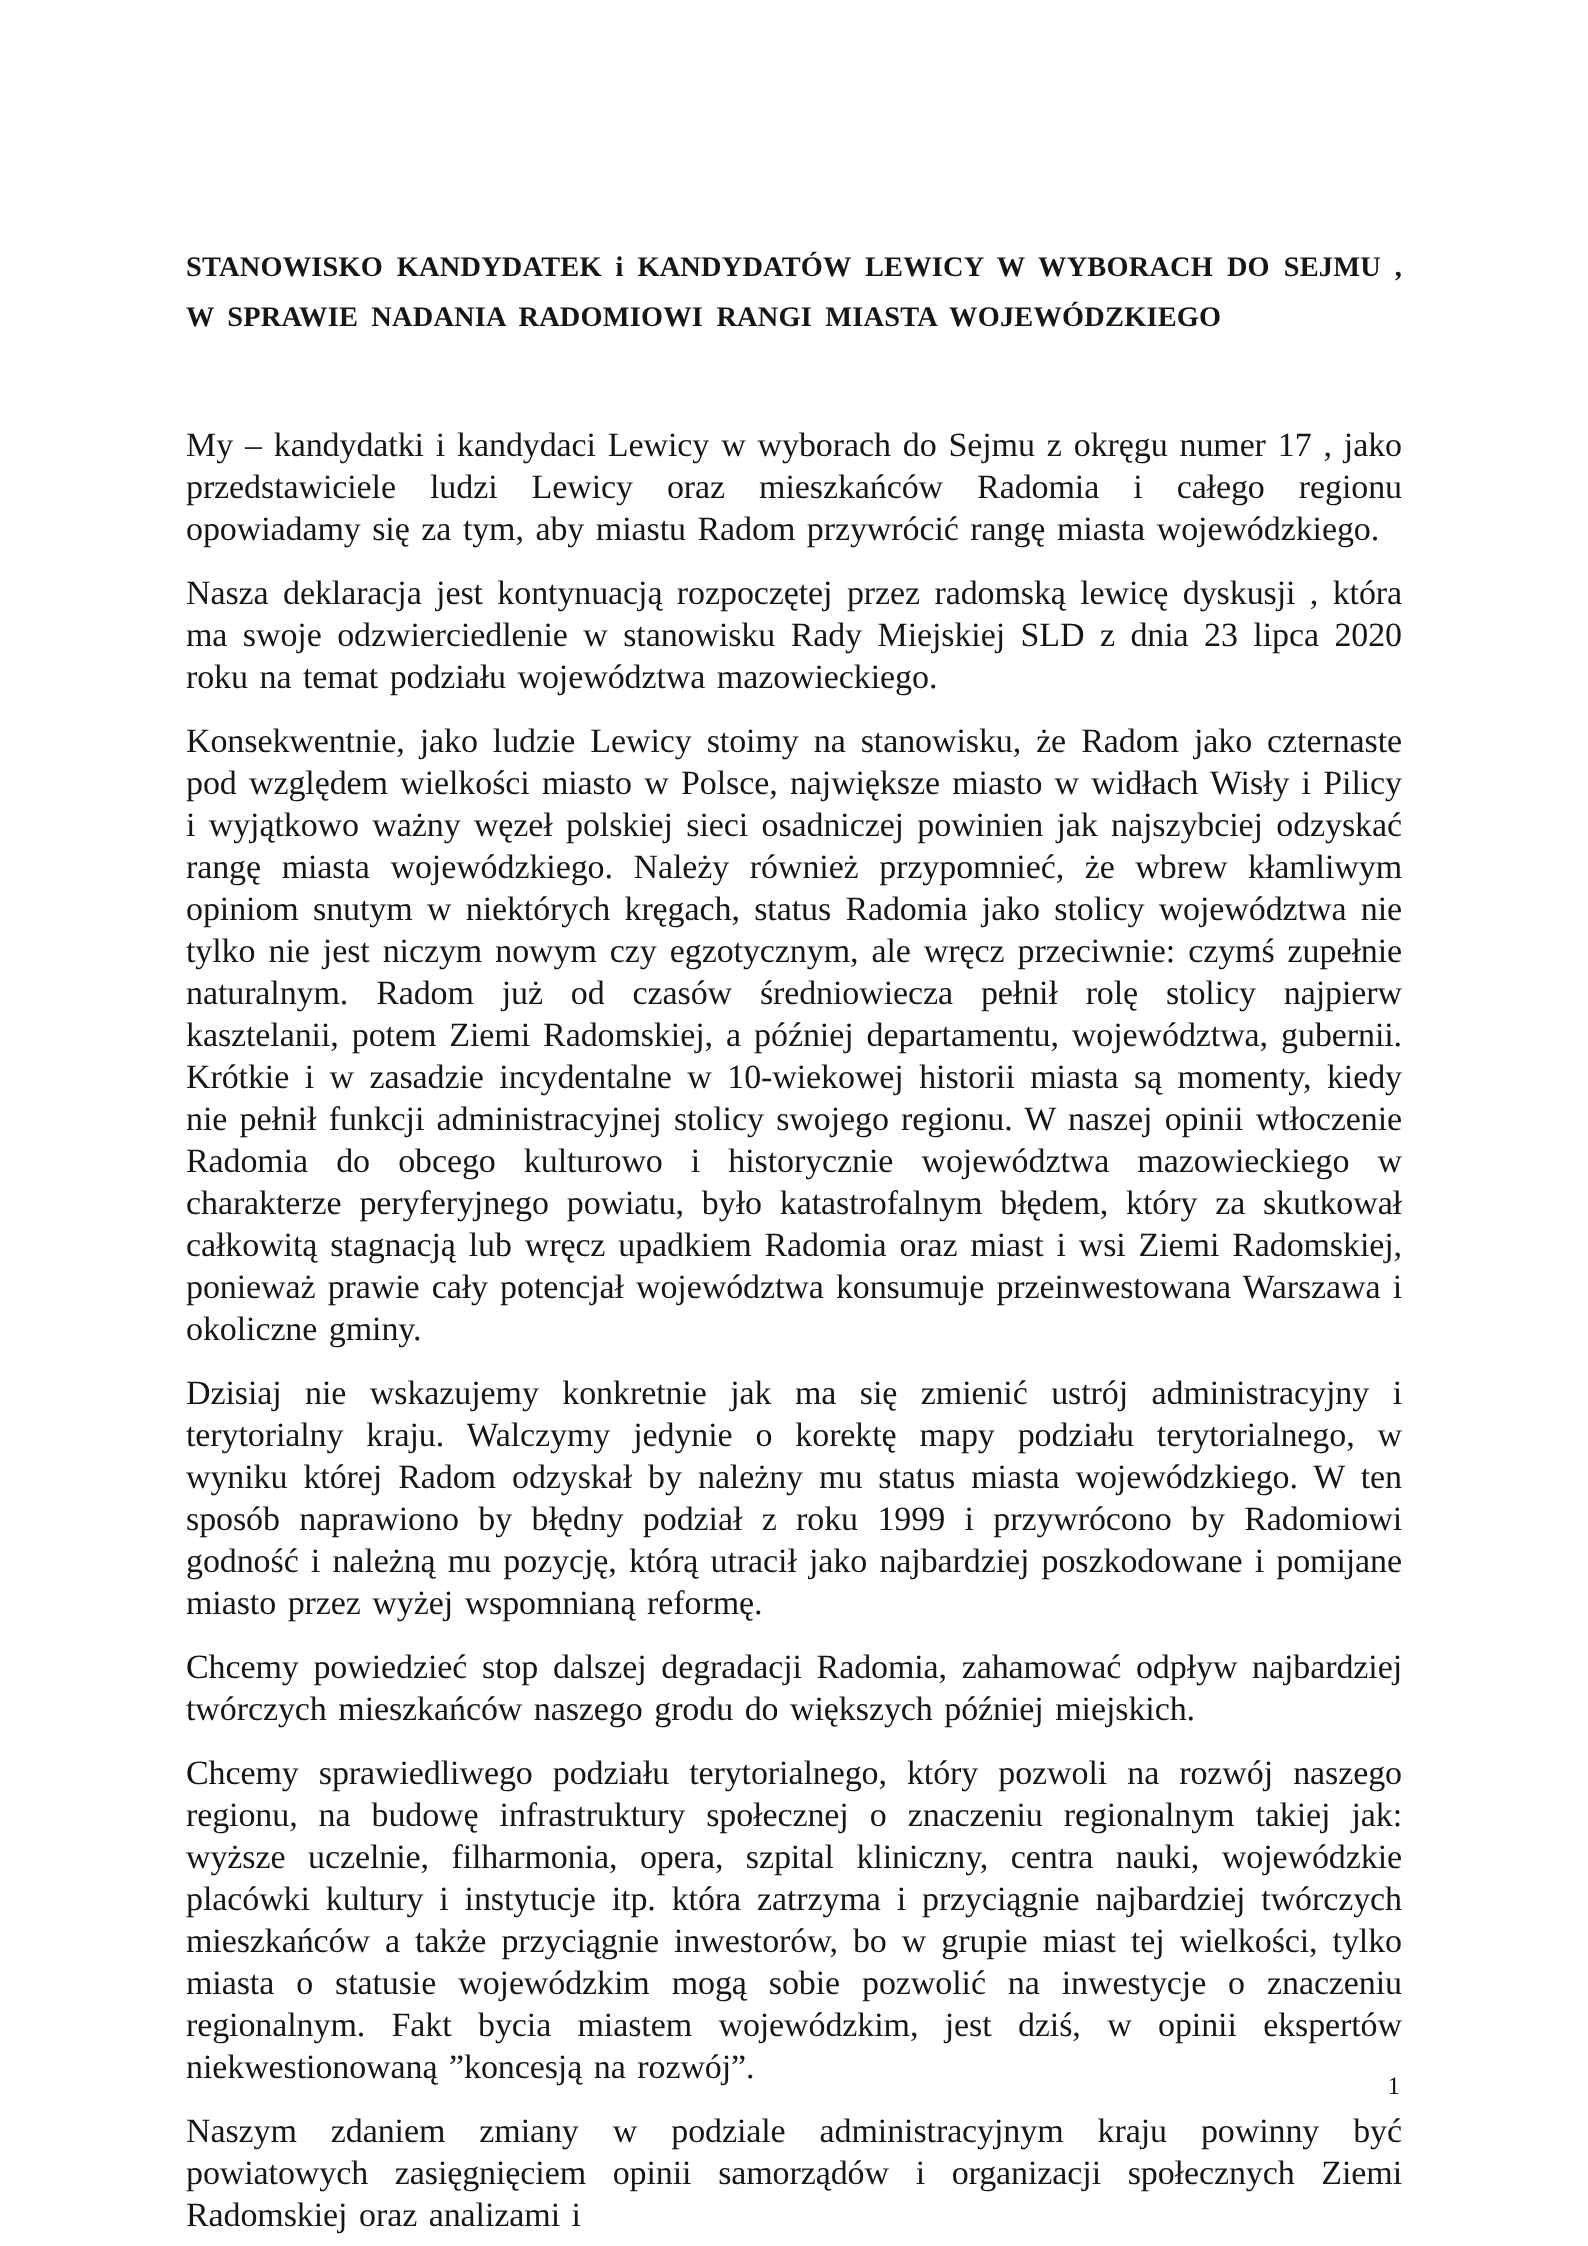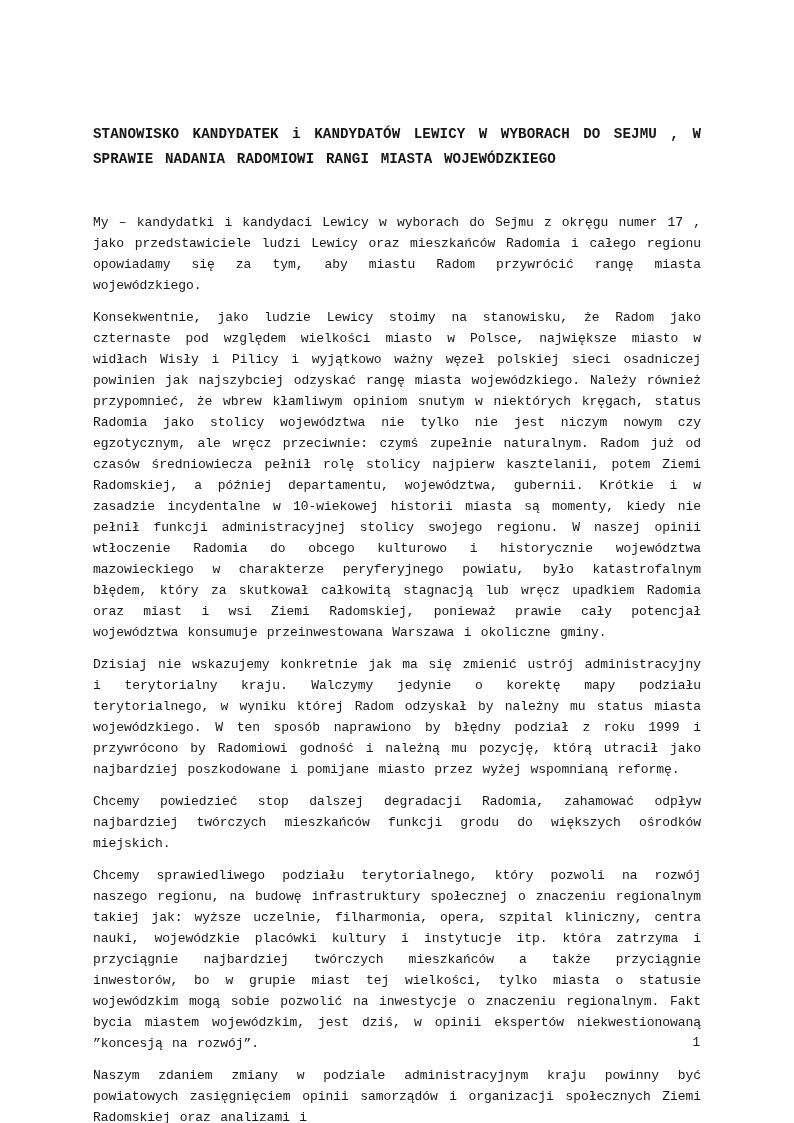--- a/index.html
+++ b/index.html
@@ -8,35 +8,35 @@
     background: #ffffff;
   }
   .page {
     position: relative;
     width: 794px;
     height: 1123px;
     margin: 0 auto;
     background: #ffffff;
     box-sizing: border-box;
     padding: 122px 93px 0 93px;
-    font-family: Liberation Mono, monospace;
+    font-family: Liberation Serif, serif;
     color: #161616;
     overflow: hidden;
   }
   .doc-title {
     font-size: 14.2px;
     font-weight: bold;
     line-height: 25px;
     margin: 0 0 40px 0;
     text-align: justify;
     word-spacing: 3px;
     letter-spacing: 0.1px;
   }
   .doc-paragraph {
-    font-size: 13px;
+    font-size: 17px;
     font-weight: normal;
     line-height: 21px;
     margin: 0 0 11px 0;
     text-align: justify;
     word-spacing: 1.6px;
     letter-spacing: -0.05px;
   }
   .page-number {
     position: absolute;
     top: 1036px;
@@ -47,27 +47,28 @@
 </style>
 </head>
 <body>
 
 <div class="page">
 
   <h1 class="doc-title">STANOWISKO KANDYDATEK i KANDYDATÓW LEWICY W WYBORACH DO SEJMU , W SPRAWIE NADANIA RADOMIOWI RANGI MIASTA WOJEWÓDZKIEGO</h1>
 
   <p class="doc-paragraph">My – kandydatki i kandydaci Lewicy w wyborach do Sejmu z okręgu numer 17 , jako przedstawiciele ludzi Lewicy oraz mieszkańców Radomia i całego regionu opowiadamy się za tym, aby miastu Radom przywrócić rangę miasta wojewódzkiego.</p>
 
+  <p class="doc-paragraph">Nasza deklaracja jest kontynuacją rozpoczętej przez radomską lewicę dyskusji , która ma swoje odzwierciedlenie w stanowisku Rady Miejskiej SLD z dnia 23 lipca 2020 roku na temat podziału województwa mazowieckiego.</p>
 
   <p class="doc-paragraph">Konsekwentnie, jako ludzie Lewicy stoimy na stanowisku, że Radom jako czternaste pod względem wielkości miasto w Polsce, największe miasto w widłach Wisły i Pilicy i wyjątkowo ważny węzeł polskiej sieci osadniczej powinien jak najszybciej odzyskać rangę miasta wojewódzkiego. Należy również przypomnieć, że wbrew kłamliwym opiniom snutym w niektórych kręgach, status Radomia jako stolicy województwa nie tylko nie jest niczym nowym czy egzotycznym, ale wręcz przeciwnie: czymś zupełnie naturalnym. Radom już od czasów średniowiecza pełnił rolę stolicy najpierw kasztelanii, potem Ziemi Radomskiej, a później departamentu, województwa, gubernii. Krótkie i w zasadzie incydentalne w 10-wiekowej historii miasta są momenty, kiedy nie pełnił funkcji administracyjnej stolicy swojego regionu. W naszej opinii wtłoczenie Radomia do obcego kulturowo i historycznie województwa mazowieckiego w charakterze peryferyjnego powiatu, było katastrofalnym błędem, który za skutkował całkowitą stagnacją lub wręcz upadkiem Radomia oraz miast i wsi Ziemi Radomskiej, ponieważ prawie cały potencjał województwa konsumuje przeinwestowana Warszawa i okoliczne gminy.</p>
 
 
   <p class="doc-paragraph">Dzisiaj nie wskazujemy konkretnie jak ma się zmienić ustrój administracyjny i terytorialny kraju. Walczymy jedynie o korektę mapy podziału terytorialnego, w wyniku której Radom odzyskał by należny mu status miasta wojewódzkiego. W ten sposób naprawiono by błędny podział z roku 1999 i przywrócono by Radomiowi godność i należną mu pozycję, którą utracił jako najbardziej poszkodowane i pomijane miasto przez wyżej wspomnianą reformę.</p>
 
-  <p class="doc-paragraph">Chcemy powiedzieć stop dalszej degradacji Radomia, zahamować odpływ najbardziej twórczych mieszkańców funkcji grodu do większych ośrodków miejskich.</p>
+  <p class="doc-paragraph">Chcemy powiedzieć stop dalszej degradacji Radomia, zahamować odpływ najbardziej twórczych mieszkańców naszego grodu do większych później miejskich.</p>
 
   <p class="doc-paragraph">Chcemy sprawiedliwego podziału terytorialnego, który pozwoli na rozwój naszego regionu, na budowę infrastruktury społecznej o znaczeniu regionalnym takiej jak: wyższe uczelnie, filharmonia, opera, szpital kliniczny, centra nauki, wojewódzkie placówki kultury i instytucje itp. która zatrzyma i przyciągnie najbardziej twórczych mieszkańców a także przyciągnie inwestorów, bo w grupie miast tej wielkości, tylko miasta o statusie wojewódzkim mogą sobie pozwolić na inwestycje o znaczeniu regionalnym. Fakt bycia miastem wojewódzkim, jest dziś, w opinii ekspertów niekwestionowaną ”koncesją na rozwój”.</p>
 
   <p class="doc-paragraph">Naszym zdaniem zmiany w podziale administracyjnym kraju powinny być powiatowych zasięgnięciem opinii samorządów i organizacji społecznych Ziemi Radomskiej oraz analizami i</p>
 
   <div class="page-number">1</div>
 
 </div>
 
 </body></html>

